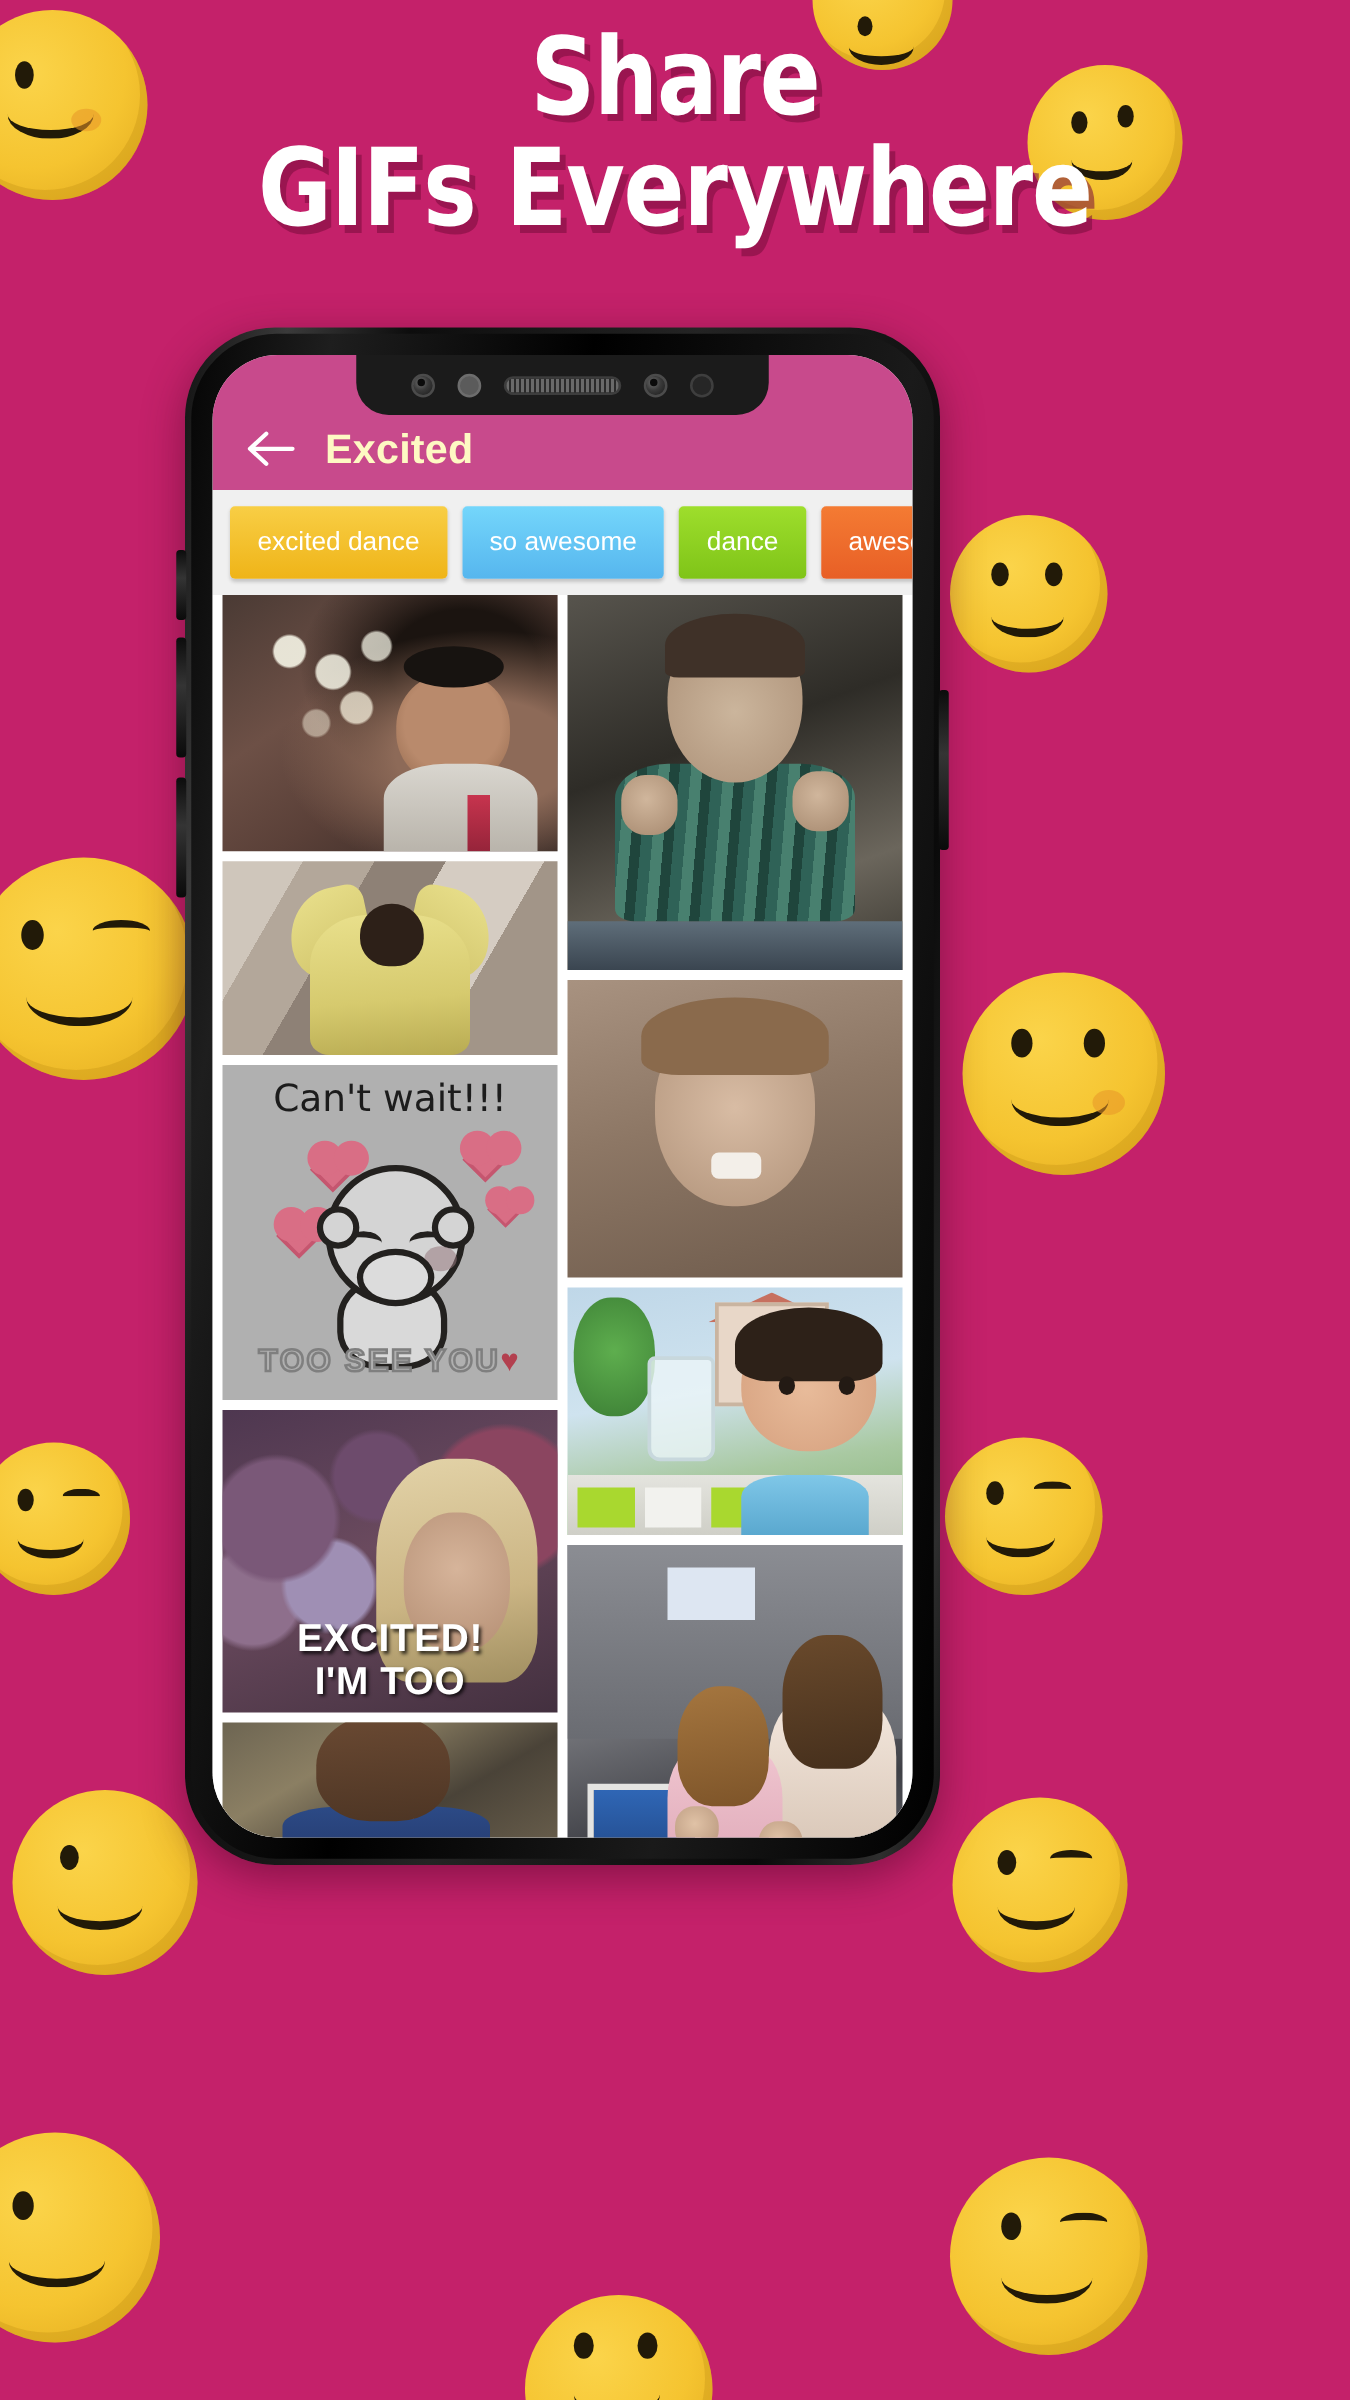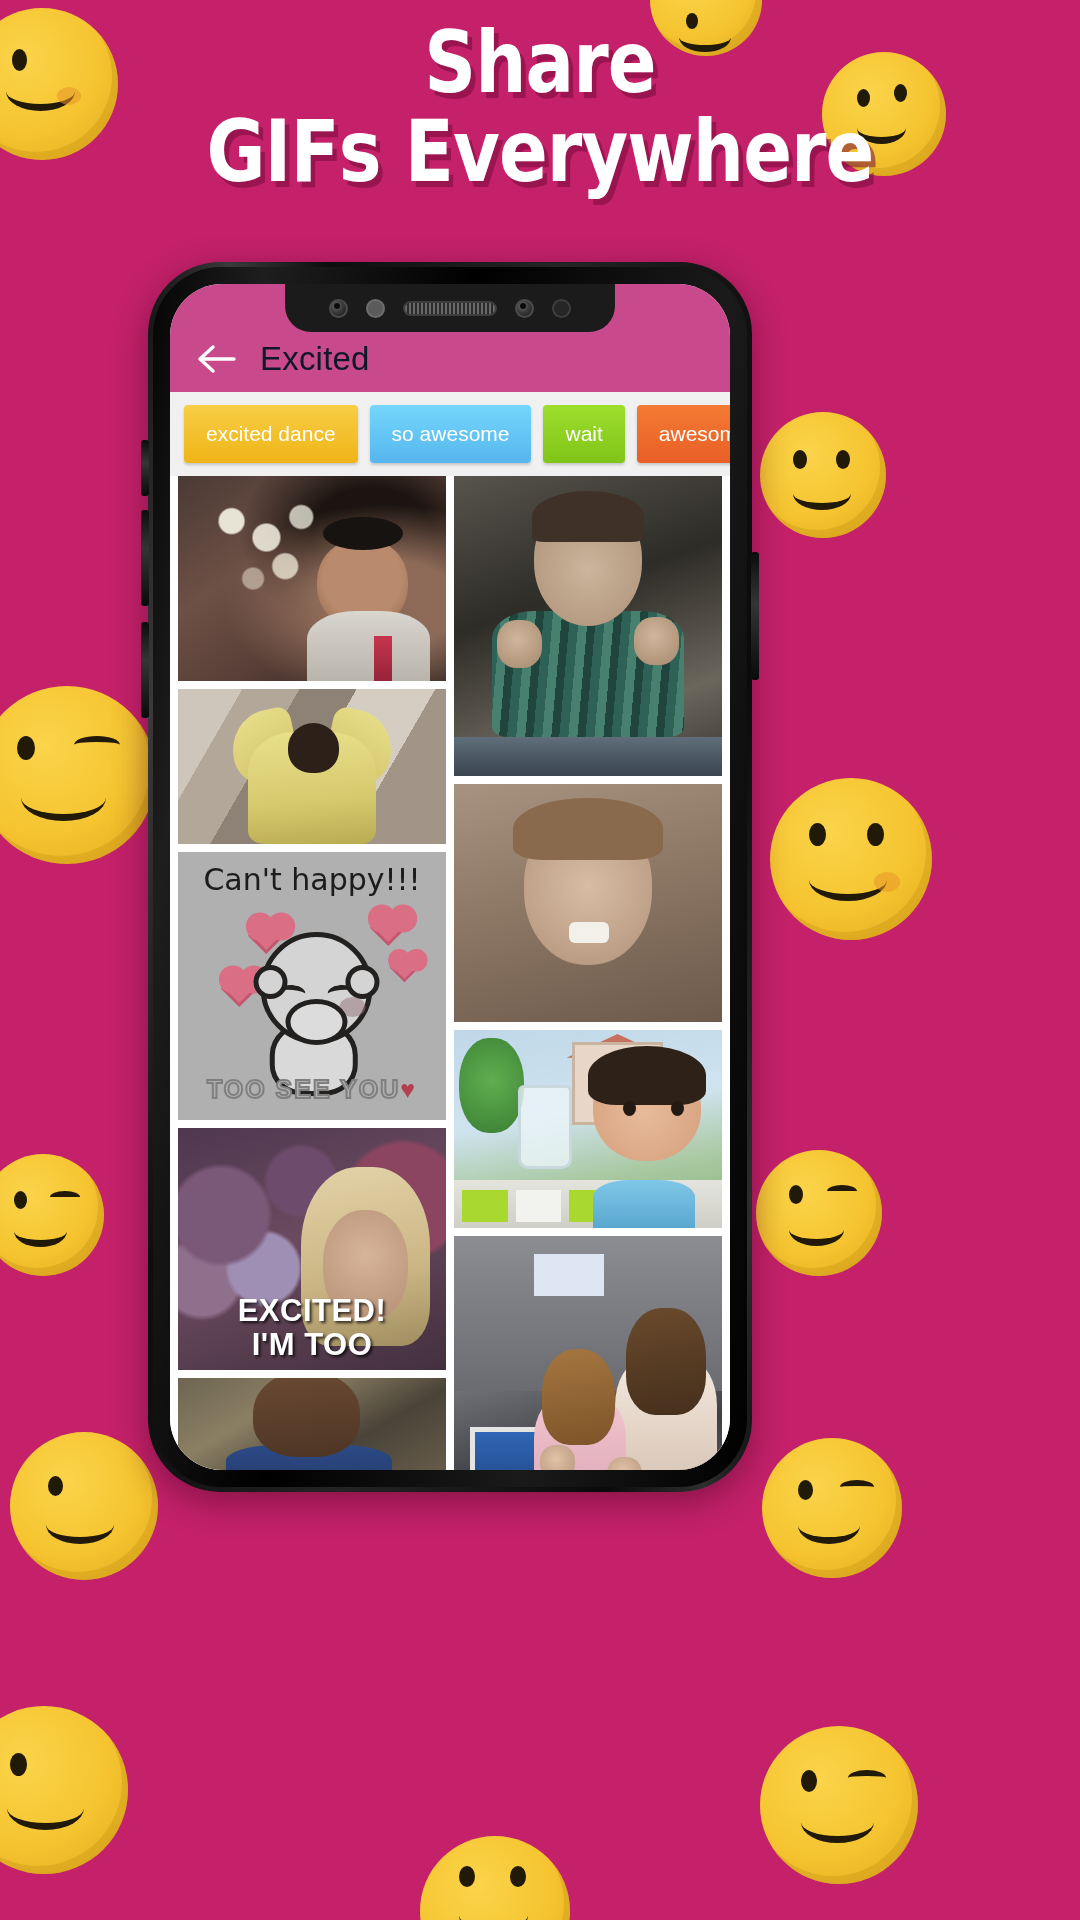--- a/index.html
+++ b/index.html
@@ -118,21 +118,21 @@
   .appbar {
     height:108px;
     background:#c84a8c;
     display:flex; align-items:flex-end;
     padding:0 0 14px 26px;
   }
   .appbar-inner { display:flex; align-items:center; gap:24px; }
   .back-arrow { width:40px; height:30px; position:relative; cursor:pointer; }
   .back-arrow svg { display:block; }
   .appbar-title {
-    color:#0f172a; font-size:33px; font-weight:400;
+    color:#fef9c3; font-size:33px; font-weight:700;
     letter-spacing:.2px;
   }
 
   .chips {
     background:#f0f0f0;
     padding:13px 0 13px 14px;
     display:flex; gap:12px; overflow:hidden;
     white-space:nowrap;
   }
   .chip {
@@ -479,21 +479,21 @@
     </div>
 
     <div class="chips">
       <div class="chip" style="background:linear-gradient(180deg,#f8ce45,#efb418);">
         <span>excited dance</span>
       </div>
       <div class="chip" style="background:linear-gradient(180deg,#74d6fb,#56b6ee);">
         <span>so awesome</span>
       </div>
       <div class="chip" style="background:linear-gradient(180deg,#9ede2c,#7fc418);">
-        <span>wait</span>
+        <span>dance</span>
       </div>
       <div class="chip" style="background:linear-gradient(180deg,#f47b33,#e85f26);">
         <span>awesome</span>
       </div>
     </div>
 
     <div class="grid">
 
       <div class="col">
 
@@ -504,21 +504,21 @@
         </div>
 
         <div class="gifcard g2">
           <div class="arm-l"></div>
           <div class="arm-r"></div>
           <div class="body"></div>
           <div class="head"></div>
         </div>
 
         <div class="gifcard g3">
-          <div class="title">Can't happy!!!</div>
+          <div class="title">Can't wait!!!</div>
           <div class="heart h1"></div>
           <div class="heart h2"></div>
           <div class="heart h3"></div>
           <div class="heart h4"></div>
           <div class="body"></div>
           <div class="bear">
             <div class="ear l"></div>
             <div class="ear r"></div>
             <div class="eyeX l"></div>
             <div class="eyeX r"></div>

